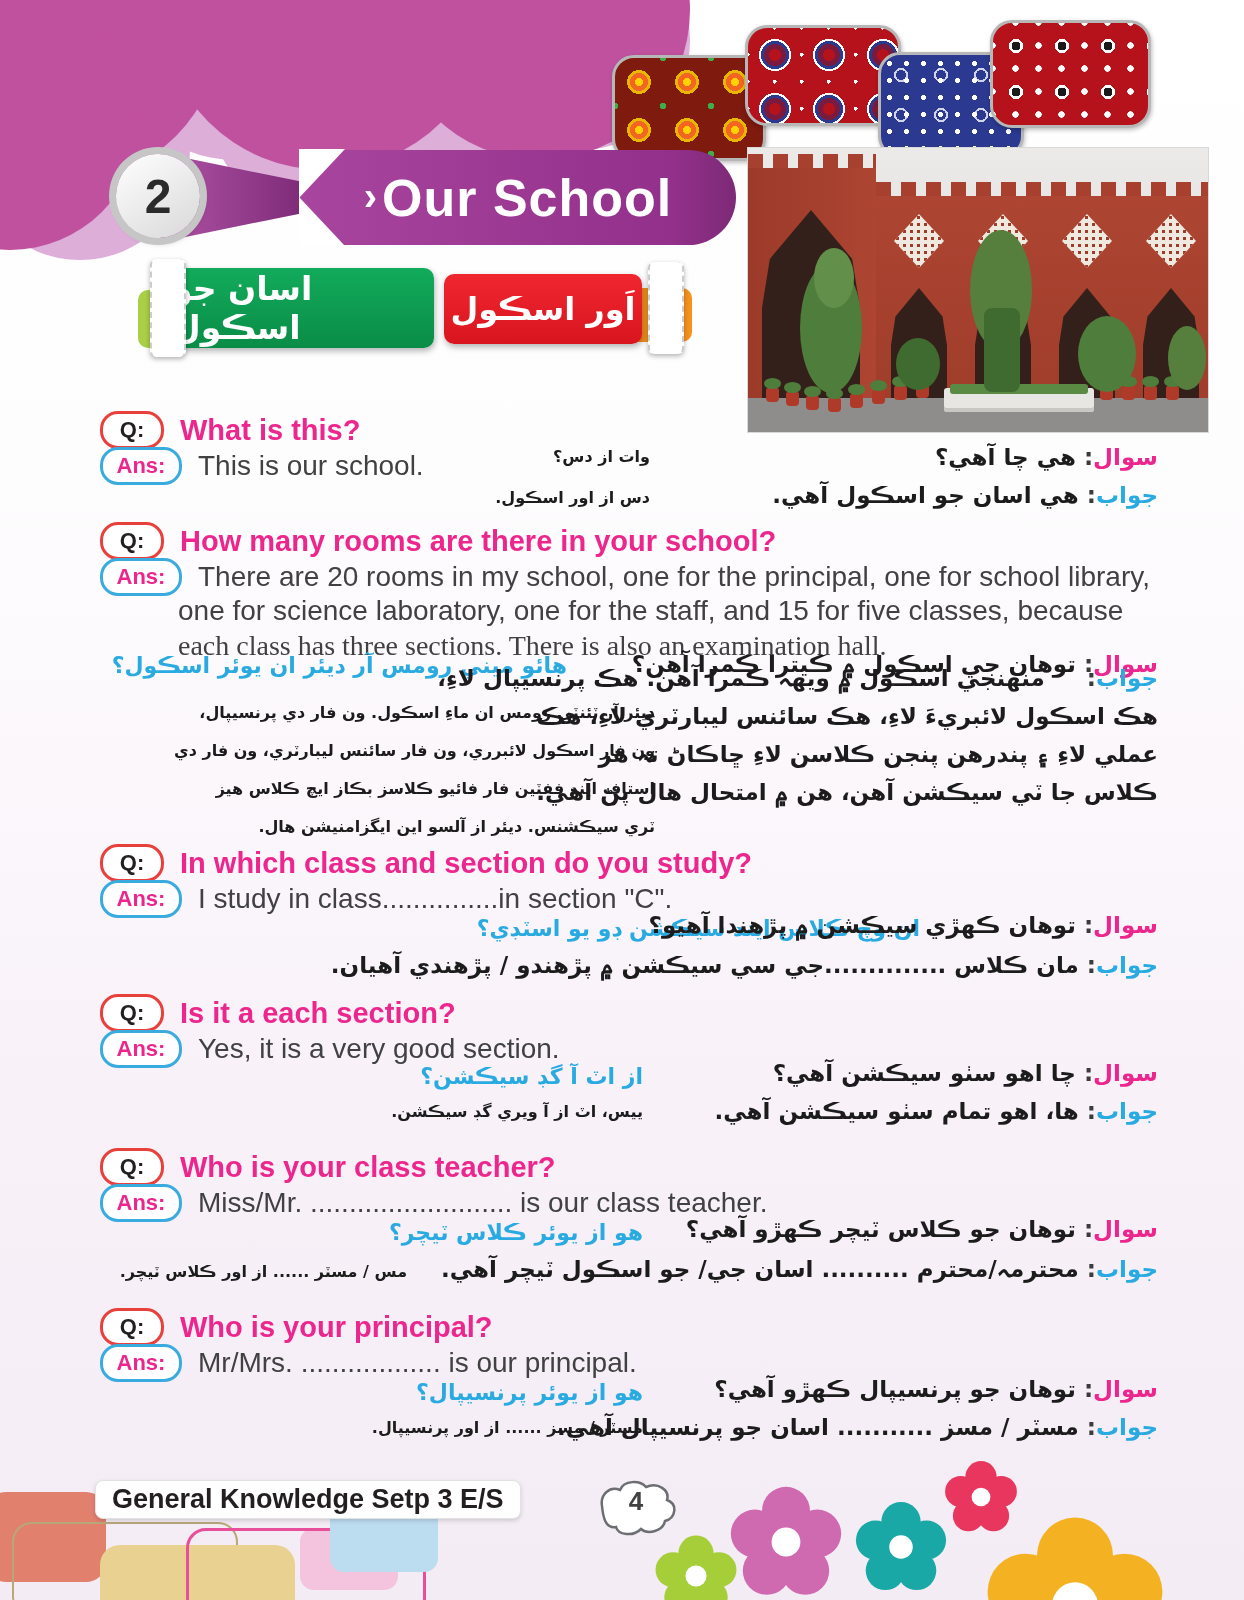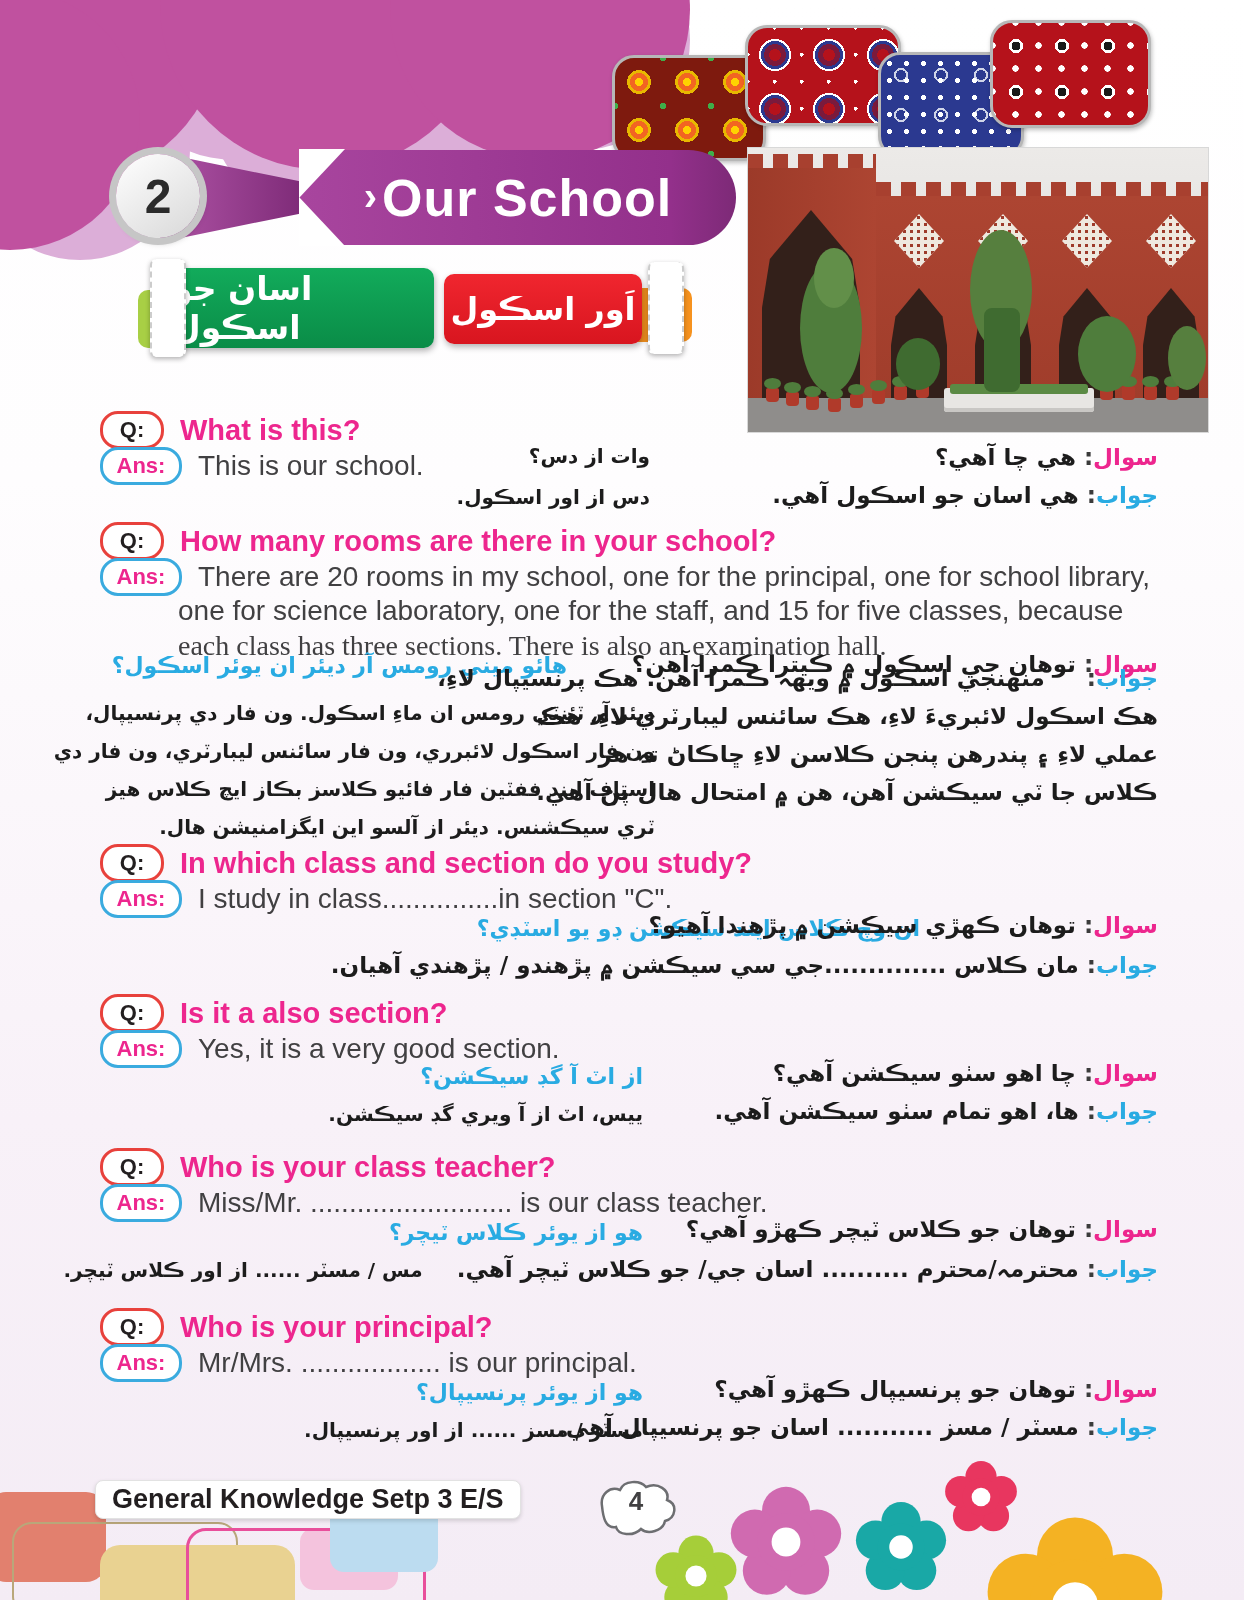--- a/index.html
+++ b/index.html
@@ -61,21 +61,21 @@
   .qrow{position:absolute;display:flex;align-items:center;gap:16px;white-space:nowrap;}
   .badge{display:inline-flex;align-items:center;justify-content:center;height:32px;border-radius:18px;
          font-weight:bold;font-size:22px;background:#fff;}
   .badge-q{width:58px;border:3px solid #e8413c;color:#231f20;}
   .badge-ans{width:76px;border:3px solid #3aabdf;color:#ed268e;}
   .qtext{color:#ed268e;font-weight:bold;font-size:29px;}
   .atext{color:#414042;font-size:28px;}
   .sd{position:absolute;direction:rtl;font-family:"DejaVu Sans",sans-serif;font-weight:700;
       font-size:23px;color:#1c1c1c;white-space:nowrap;text-align:right;}
   .tr-blue{color:#29abe2;font-size:22px;}
-  .tr-black{font-size:20px;}
+  .tr-black{font-size:16px;}
   .lbl-s{color:#ed268e;}
   .lbl-j{color:#29abe2;}
   .colon{color:#3b3b3b;}
   .gap-sm{display:inline-block;width:34px;}
   .sd-line{line-height:38px;}
   
   .footer-label{position:absolute;left:95px;top:1480px;background:#ffffff;border:1px solid #e2e2e2;border-radius:8px;
        padding:3px 16px;font-size:27px;font-weight:bold;color:#231f20;box-shadow:0 2px 4px rgba(0,0,0,.15);text-align:center;}
   .corner-rect{position:absolute;border-radius:20px;}
   .page-cloud{position:absolute;left:588px;top:1474px;width:96px;height:64px;}
@@ -217,42 +217,42 @@
   <div class="qrow" style="left:100px;top:880px;">
     <span class="badge badge-ans">Ans:</span>
     <span class="atext">I study in class...............in section "C".</span>
   </div>
   <div class="sd tr-blue" style="right:324px;top:916px;">ان وچ ڪلاس ايند سيڪشن ڊو يو اسٽڊي؟</div>
   <div class="sd" style="right:86px;top:912px;"><span class="lbl-s">سوال</span><span class="colon">: </span><span>توهان ڪهڙي سيڪشن ۾ پڙهندا آهيو؟</span></div>
   <div class="sd" style="right:86px;top:952px;"><span class="lbl-j">جواب</span><span class="colon">: </span><span>مان ڪلاس ..............جي سي سيڪشن ۾ پڙهندو / پڙهندي آهيان.</span></div>
 
   <div class="qrow" style="left:100px;top:994px;">
     <span class="badge badge-q">Q:</span>
-    <span class="qtext">Is it a also section?</span>
+    <span class="qtext">Is it a each section?</span>
   </div>
   <div class="qrow" style="left:100px;top:1030px;">
     <span class="badge badge-ans">Ans:</span>
     <span class="atext">Yes, it is a very good section.</span>
   </div>
   <div class="sd tr-blue" style="right:601px;top:1064px;">از اٽ آ گڊ سيڪشن؟</div>
   <div class="sd" style="right:86px;top:1060px;"><span class="lbl-s">سوال</span><span class="colon">: </span><span>چا اهو سٺو سيڪشن آهي؟</span></div>
   <div class="sd tr-black" style="right:601px;top:1102px;">ييس، اٽ از آ ويري گڊ سيڪشن.</div>
   <div class="sd" style="right:86px;top:1098px;"><span class="lbl-j">جواب</span><span class="colon">: </span><span>ها، اهو تمام سٺو سيڪشن آهي.</span></div>
 
   <div class="qrow" style="left:100px;top:1148px;">
     <span class="badge badge-q">Q:</span>
     <span class="qtext">Who is your class teacher?</span>
   </div>
   <div class="qrow" style="left:100px;top:1184px;">
     <span class="badge badge-ans">Ans:</span>
     <span class="atext">Miss/Mr. .......................... is our class teacher.</span>
   </div>
   <div class="sd tr-blue" style="right:601px;top:1220px;margin-left:40px;">هو از يوئر ڪلاس ٽيچر؟</div>
   <div class="sd" style="right:86px;top:1216px;"><span class="lbl-s">سوال</span><span class="colon">: </span><span>توهان جو ڪلاس ٽيچر ڪهڙو آهي؟</span></div>
-  <div class="sd" style="right:86px;top:1256px;"><span class="lbl-j">جواب</span><span class="colon">: </span><span>محترمہ/محترم .......... اسان جي/ جو ڪلاس ٽيچر آهي.</span><span class="gap-sm"></span><span class="tr-black">مس / مسٽر ...... از اور ڪلاس ٽيچر.</span></div>
+  <div class="sd" style="right:86px;top:1256px;"><span class="lbl-j">جواب</span><span class="colon">: </span><span>محترمہ/محترم .......... اسان جي/ جو اسڪول ٽيچر آهي.</span><span class="gap-sm"></span><span class="tr-black">مس / مسٽر ...... از اور ڪلاس ٽيچر.</span></div>
 
   <div class="qrow" style="left:100px;top:1308px;">
     <span class="badge badge-q">Q:</span>
     <span class="qtext">Who is your principal?</span>
   </div>
   <div class="qrow" style="left:100px;top:1344px;">
     <span class="badge badge-ans">Ans:</span>
     <span class="atext">Mr/Mrs. .................. is our principal.</span>
   </div>
   <div class="sd tr-blue" style="right:601px;top:1380px;">هو از يوئر پرنسيپال؟</div>

